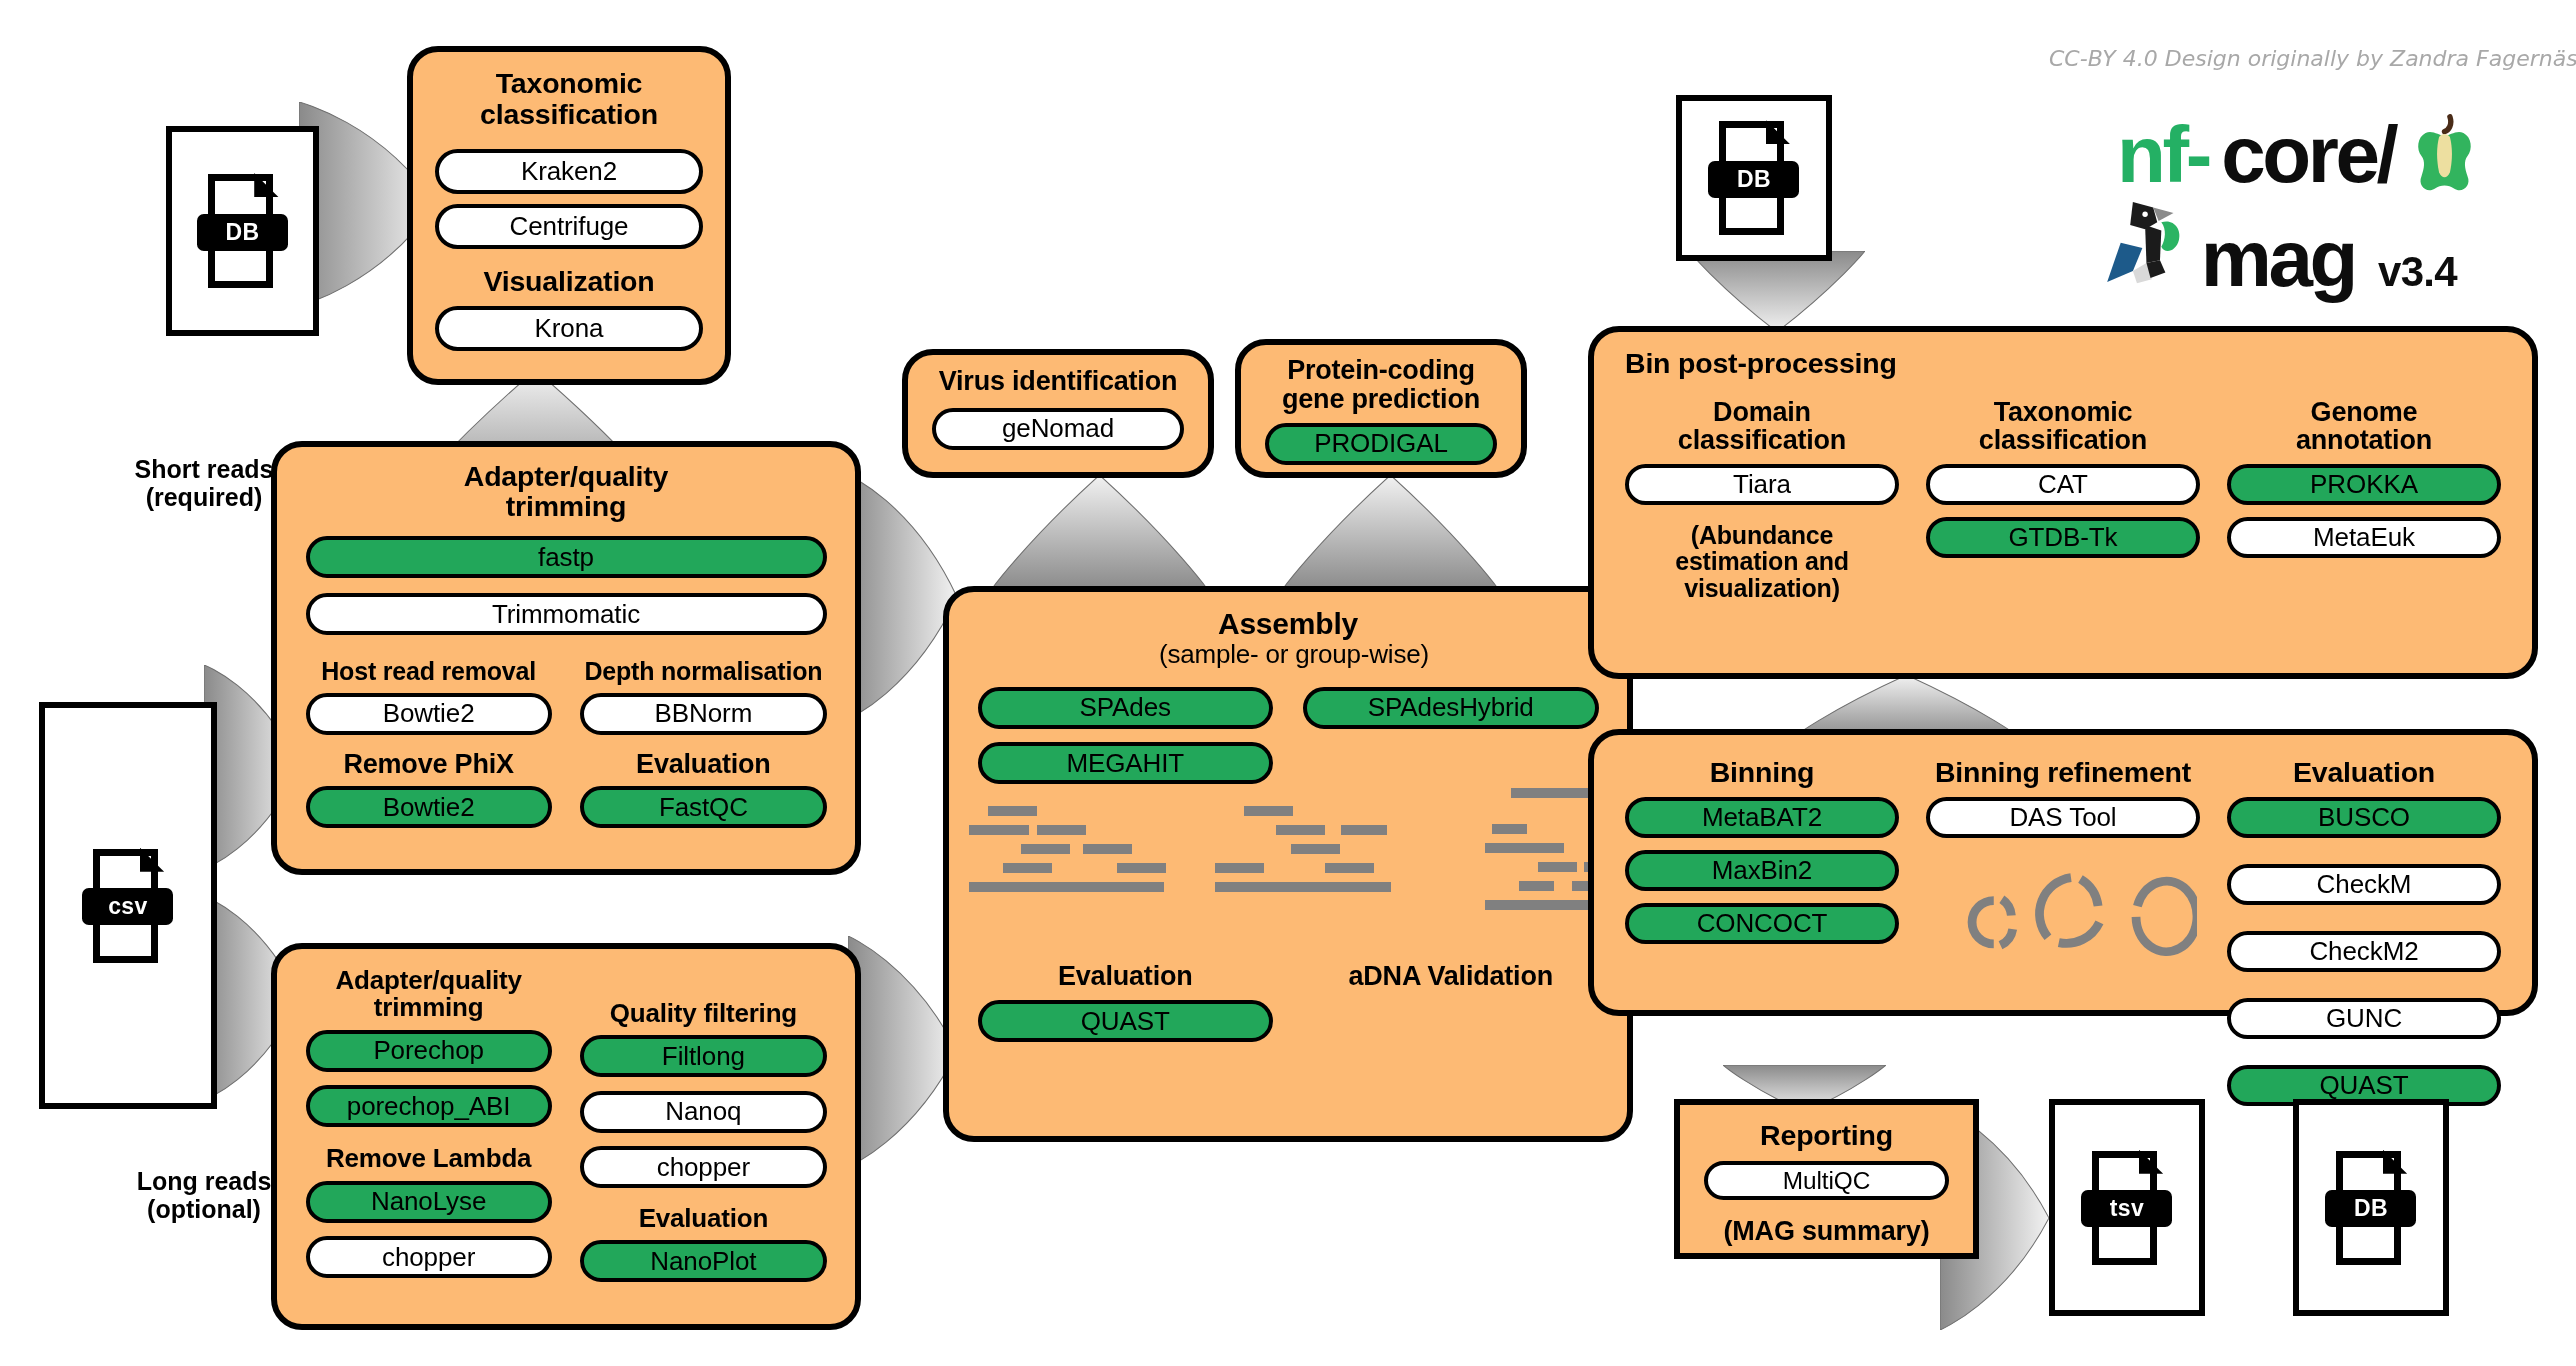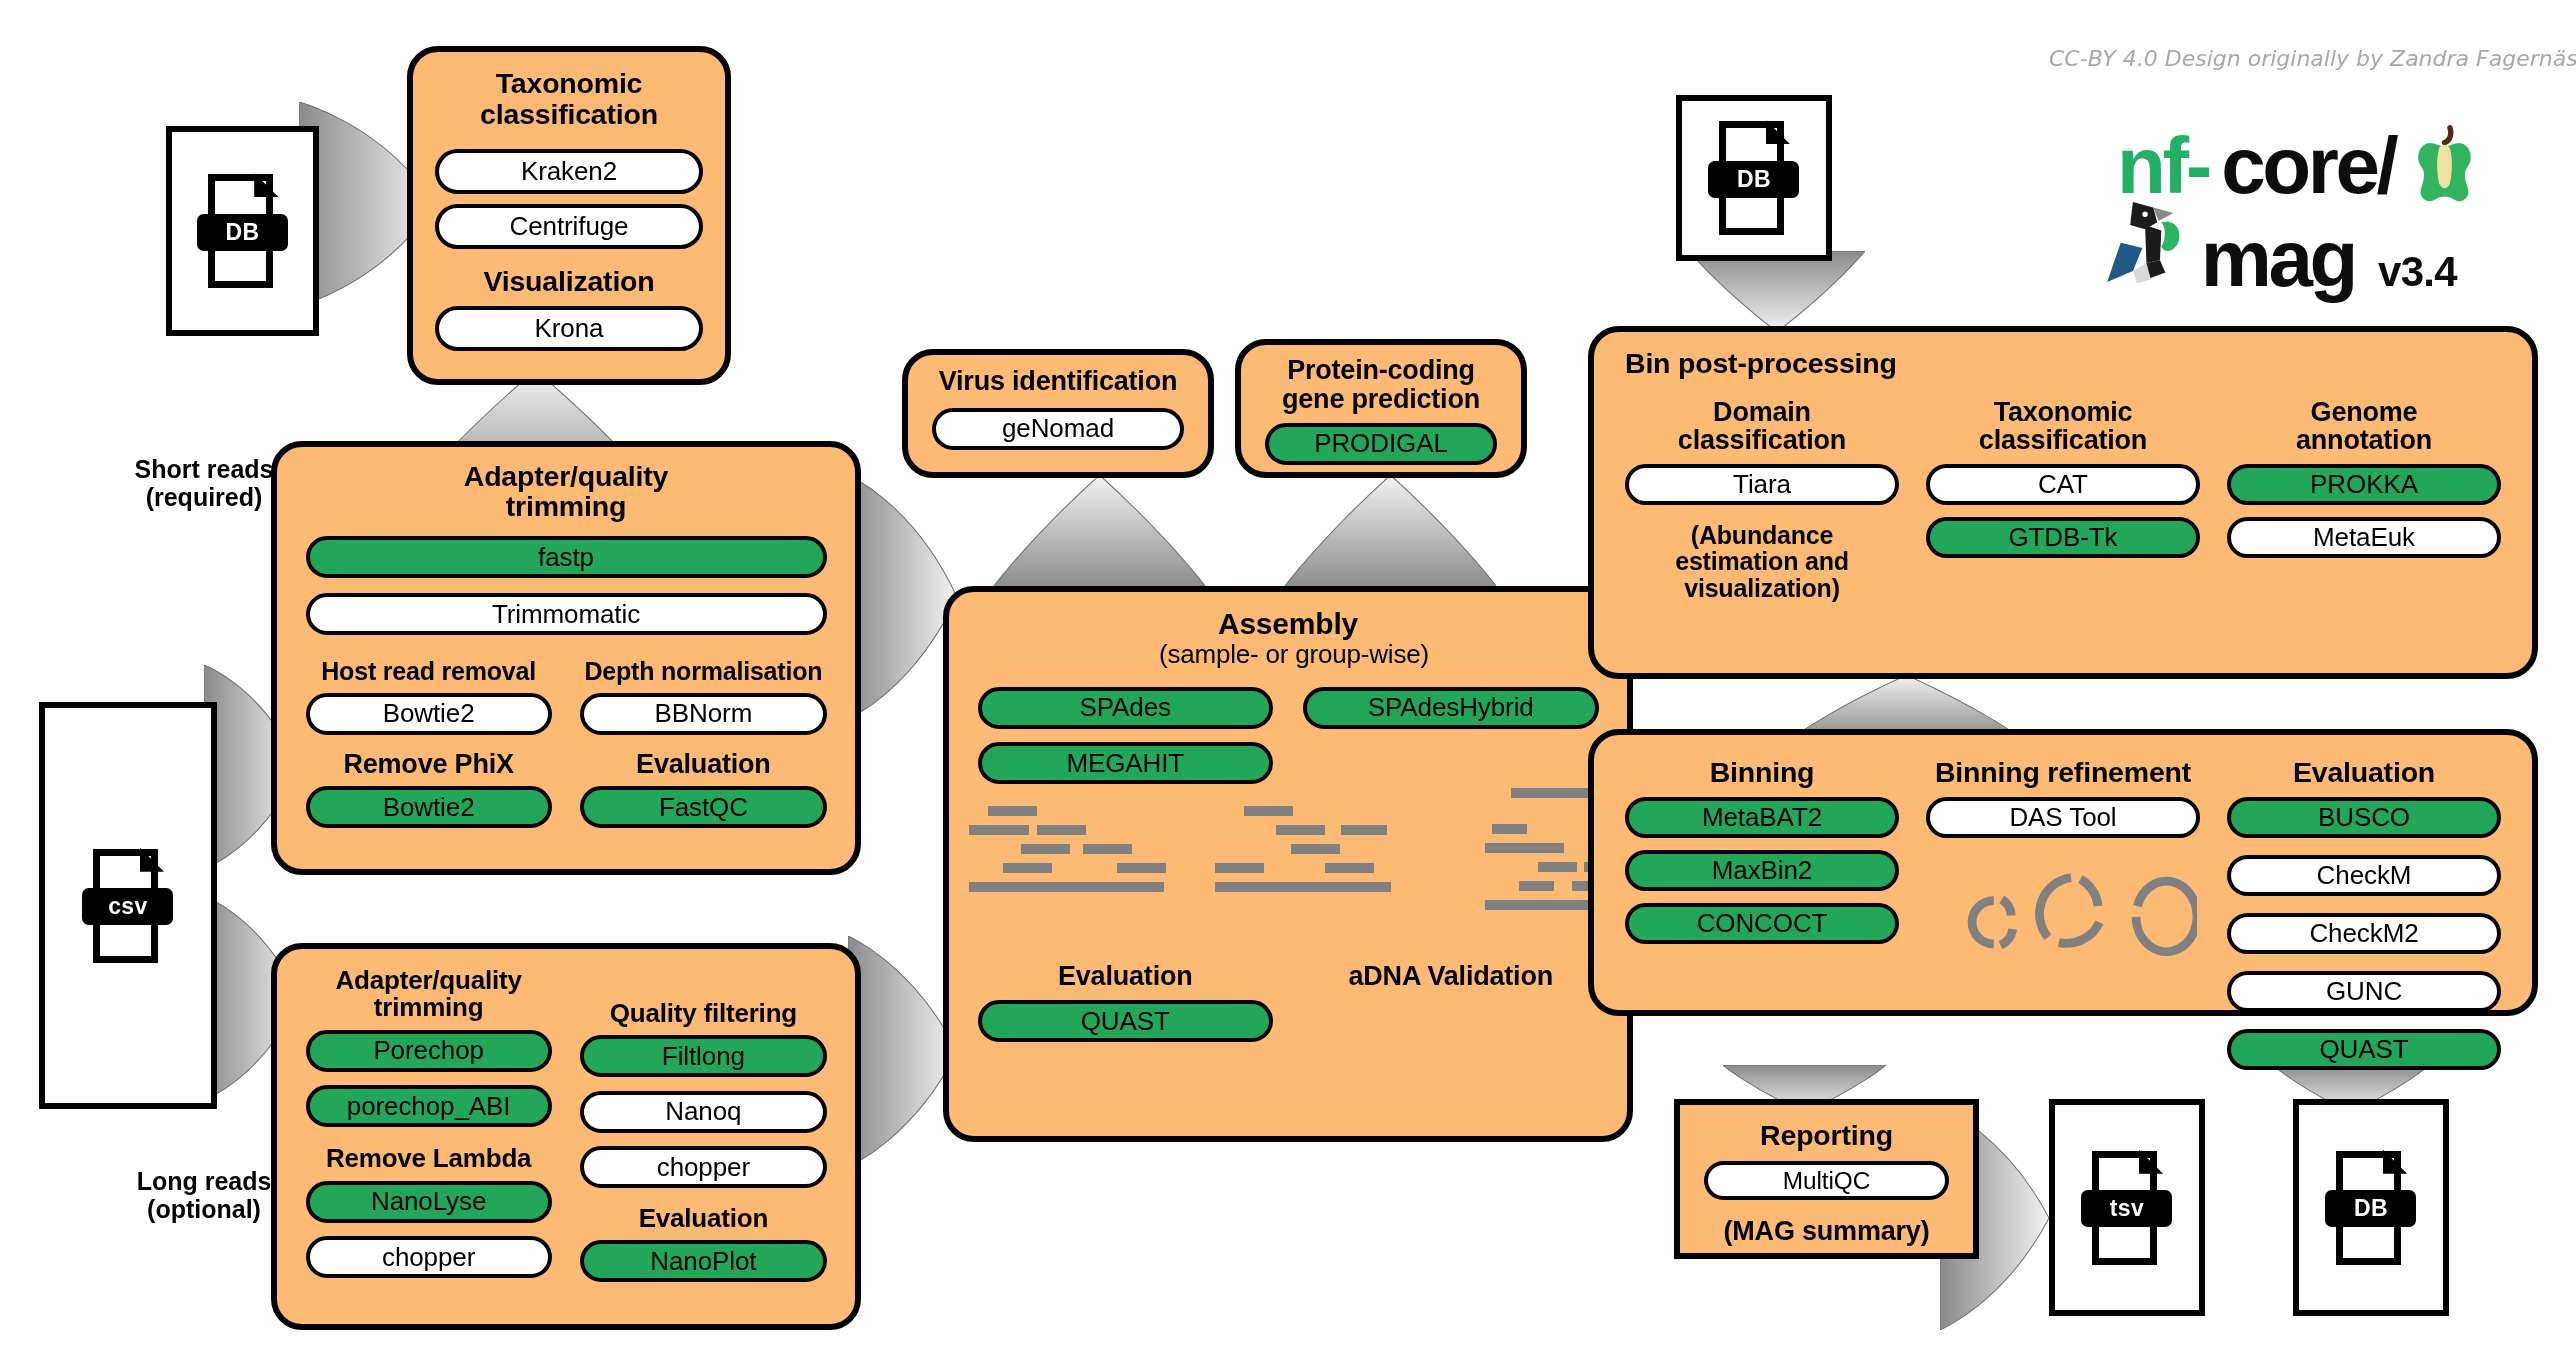--- a/index.html
+++ b/index.html
@@ -264,21 +264,21 @@
         <stop offset="0%" stop-color="#8a8a8a"></stop>
             <stop offset="100%" stop-color="#f2f2f2"></stop>
       </linearGradient>
         </defs>
       <path d="M0,0 C0,0 95,40 160,165 C95,290 0,330 0,330 Z" fill="url(#gH7)" stroke="#6e6e6e" stroke-width="1.5"></path>
     </svg>
   </div>
 
   <div class="credit" style="left:2049px;top:46px;font-size:22px;">CC-BY 4.0 Design originally by Zandra Fagernäs</div>
 
-  <div class="nfcore-line" style="left:2117px;top:120px;">
+  <div class="nfcore-line" style="left:2117px;top:109px;">
     <span class="nf-green" style="font-size:80px;">nf</span>
     <span class="nf-green" style="font-size:80px;">-</span>
     <span class="nf-black" style="font-size:80px;margin-left:12.2px;">core/</span>
     <span style="margin-left:16.3px;display:inline-block;">
       <svg width="65" height="80" viewBox="0 0 96 118">
         <path d="M56 4 C60 16 54 24 48 26" stroke="#4a2c18" stroke-width="8" fill="none" stroke-linecap="round"></path>
         <path d="M20 28 C8 34 6 52 14 62 C20 70 18 80 14 92 C8 106 22 118 34 110 C42 104 54 104 62 110 C74 118 88 106 82 92 C78 80 76 70 82 62 C90 52 88 34 76 28 C66 23 56 32 48 32 C40 32 30 23 20 28 Z" fill="#32B45E"></path>
         <path d="M40 34 C36 50 36 68 40 86 C44 96 52 96 56 86 C60 68 60 50 56 34 C52 28 44 28 40 34 Z" fill="#EDDFA0"></path>
       </svg>
     </span>
@@ -567,21 +567,21 @@
               <path d="M228 22 A54 54 0 0 1 254 62"></path>
               <path d="M256 86 A54 54 0 0 1 196 116"></path>
               <path d="M312 62 A45 52 0 1 1 310 78"></path>
             </g>
           </svg>
         </div>
       </div>
 
       <div style="flex:1;">
         <div class="ptitle" style="font-size:28.5px;">Evaluation</div>
-        <div style="display:flex;flex-direction:column;gap:17px;margin-top:9.5px;">
+        <div style="display:flex;flex-direction:column;gap:26px;margin-top:9.5px;">
           <div class="pill green" style="height:41px;font-size:26px;">BUSCO</div>
           <div class="pill" style="height:41px;font-size:26px;">CheckM</div>
           <div class="pill" style="height:41px;font-size:26px;">CheckM2</div>
           <div class="pill" style="height:41px;font-size:26px;">GUNC</div>
           <div class="pill green" style="height:41px;font-size:26px;">QUAST</div>
         </div>
       </div>
     </div>
   </div>
 

